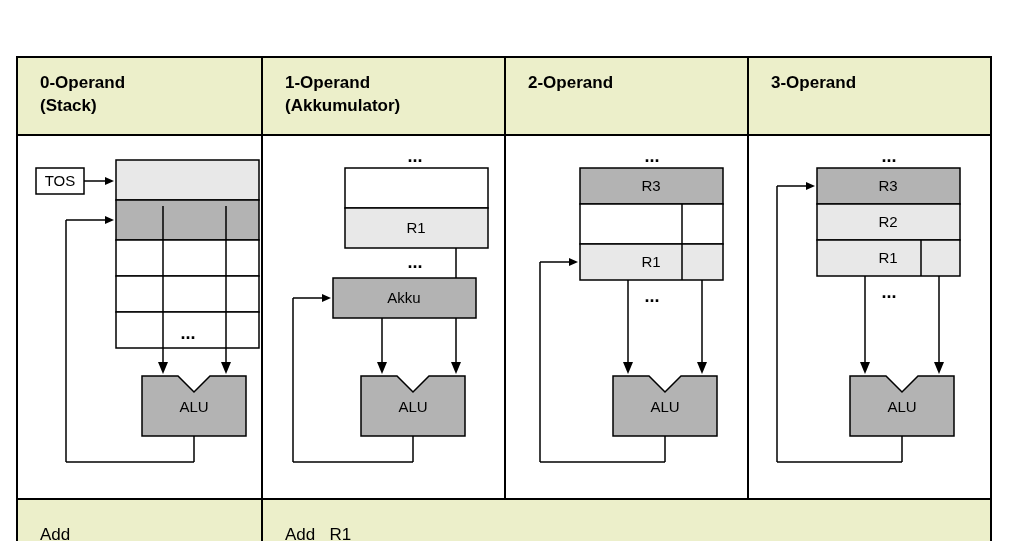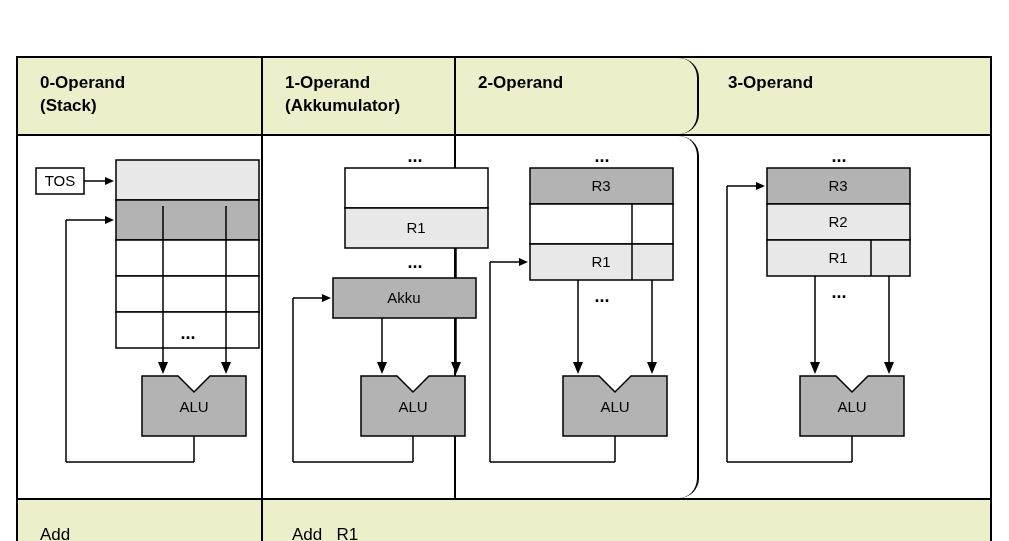--- a/index.html
+++ b/index.html
@@ -45,24 +45,24 @@
   .footer-row {
     flex: 1;
     background: #ecefca;
     border-top: 2px solid #000000;
   }
   .cell {
     box-sizing: border-box;
     border-right: 2px solid #000000;
     position: relative;
   }
-  .cell:last-child { border-right: none; padding-left: 7px; }
+  .cell:last-child { border-right: none; }
   .c0 { width: 245px; }
-  .c1 { width: 193px; }
-  .c2 { width: 243px; border-radius: 20px; }
+  .c1 { width: 243px; }
+  .c2 { width: 243px; }
   .c3 { width: 241px; }
 
   .hdr-text {
     font-size: 17px;
     font-weight: bold;
     color: #000000;
     padding: 14px 0 0 22px;
     line-height: 1.35;
     white-space: pre-line;
   }

